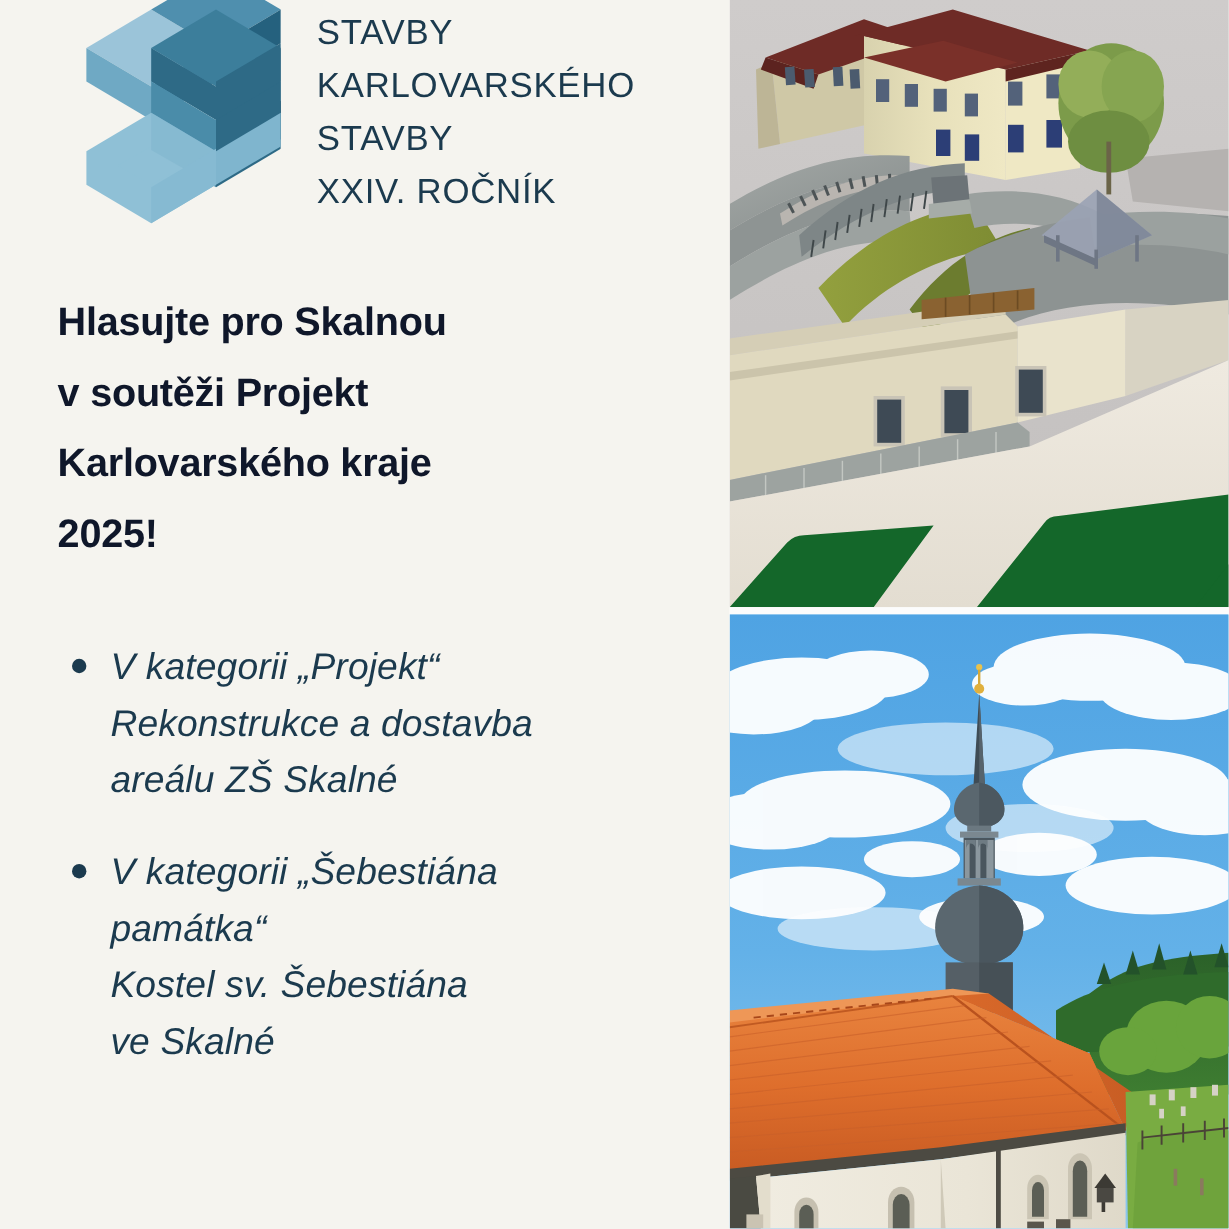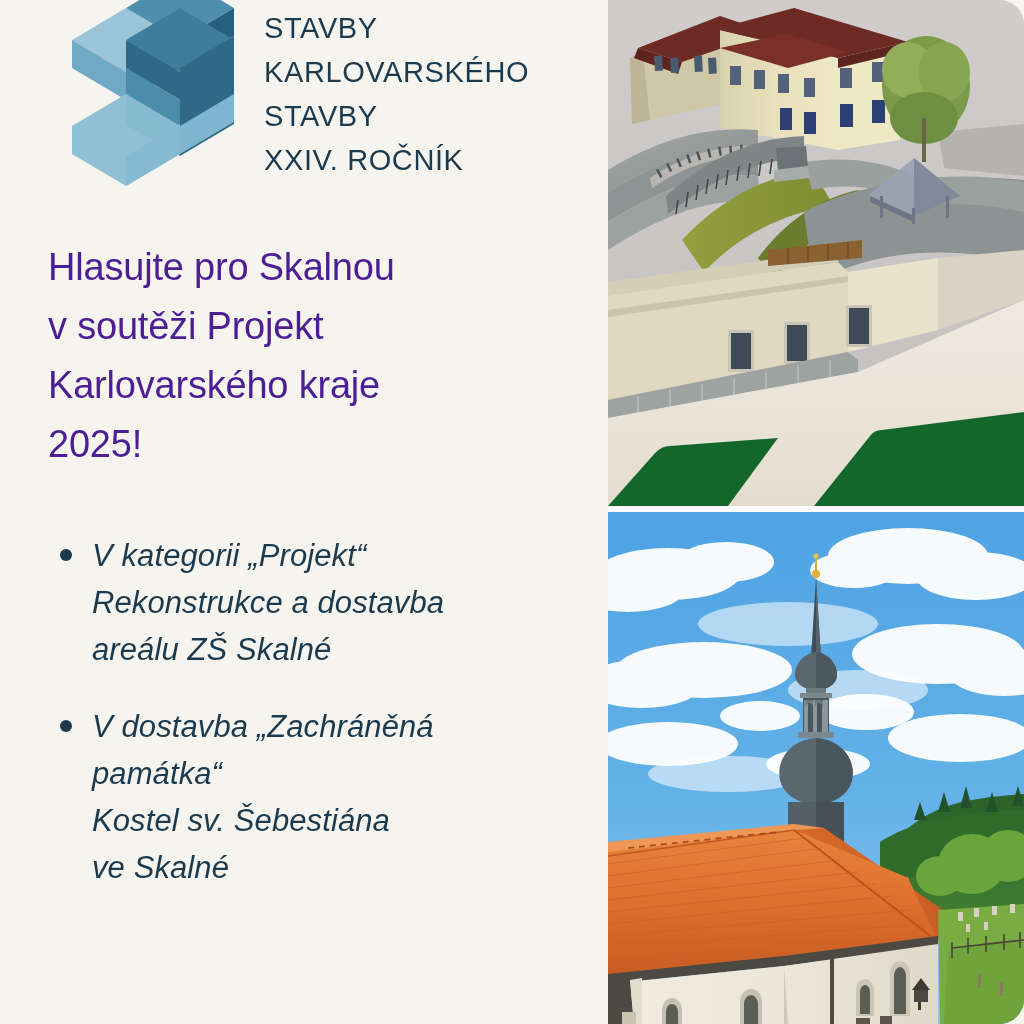--- a/index.html
+++ b/index.html
@@ -2,40 +2,40 @@
 <html><head>
 <meta charset="utf-8">
 <style>
   html,body{margin:0;padding:0;}
   body{
     width:1024px;height:1024px;overflow:hidden;
     background:#F5F4EF;
     font-family:"Liberation Sans", sans-serif;
     -webkit-font-smoothing:antialiased;
   }
-  .poster{position:relative;width:1024px;height:1024px;background:#F5F4EF;overflow:hidden;border-radius:25px;}
+  .poster{position:relative;width:1024px;height:1024px;background:#F5F4EF;overflow:hidden;}
 
   
   .left-col{position:absolute;left:0;top:0;width:608px;height:1024px;background:#F5F4EF;overflow:hidden;}
 
   
   .brand{position:absolute;left:0;top:0;width:608px;height:200px;}
   .logo-wrap{position:absolute;left:66px;top:-2px;width:168px;height:200px;}
   .logo-wrap svg{display:block;width:168px;height:200px;}
 
   .brand-text{position:absolute;left:264px;top:6px;width:340px;}
   .brand-line{
     color:#1B3A4E;font-size:29px;line-height:44px;letter-spacing:.6px;
     font-weight:400;white-space:nowrap;
   }
 
   
   .headline{
     position:absolute;left:48px;top:238px;width:545px;
-    color:#4c1d95;font-weight:400;font-size:38px;line-height:59px;
+    color:#0f172a;font-weight:700;font-size:33px;line-height:59px;
     letter-spacing:-.2px;
   }
 
   
   .bullets{position:absolute;left:48px;top:532px;width:545px;}
   .bullet{position:relative;padding-left:44px;margin-bottom:30px;font-style:italic;}
   .bullet .dot{
     position:absolute;left:12px;top:17px;width:12px;height:12px;border-radius:50%;
     background:#1B3A4E;
   }
@@ -120,21 +120,21 @@
         <div class="btext">
           <div>V kategorii „Projekt“</div>
           <div>Rekonstrukce a dostavba</div>
           <div>areálu ZŠ Skalné</div>
         </div>
       </div>
 
       <div class="bullet">
         <span class="dot"></span>
         <div class="btext">
-          <div>V dostavba „Zachráněná</div>
+          <div>V kategorii „Šebestiána</div>
           <div>památka“</div>
           <div>Kostel sv. Šebestiána</div>
           <div>ve Skalné</div>
         </div>
       </div>
 
     </div>
 
     <div class="ghost-row"></div>
   </div>

